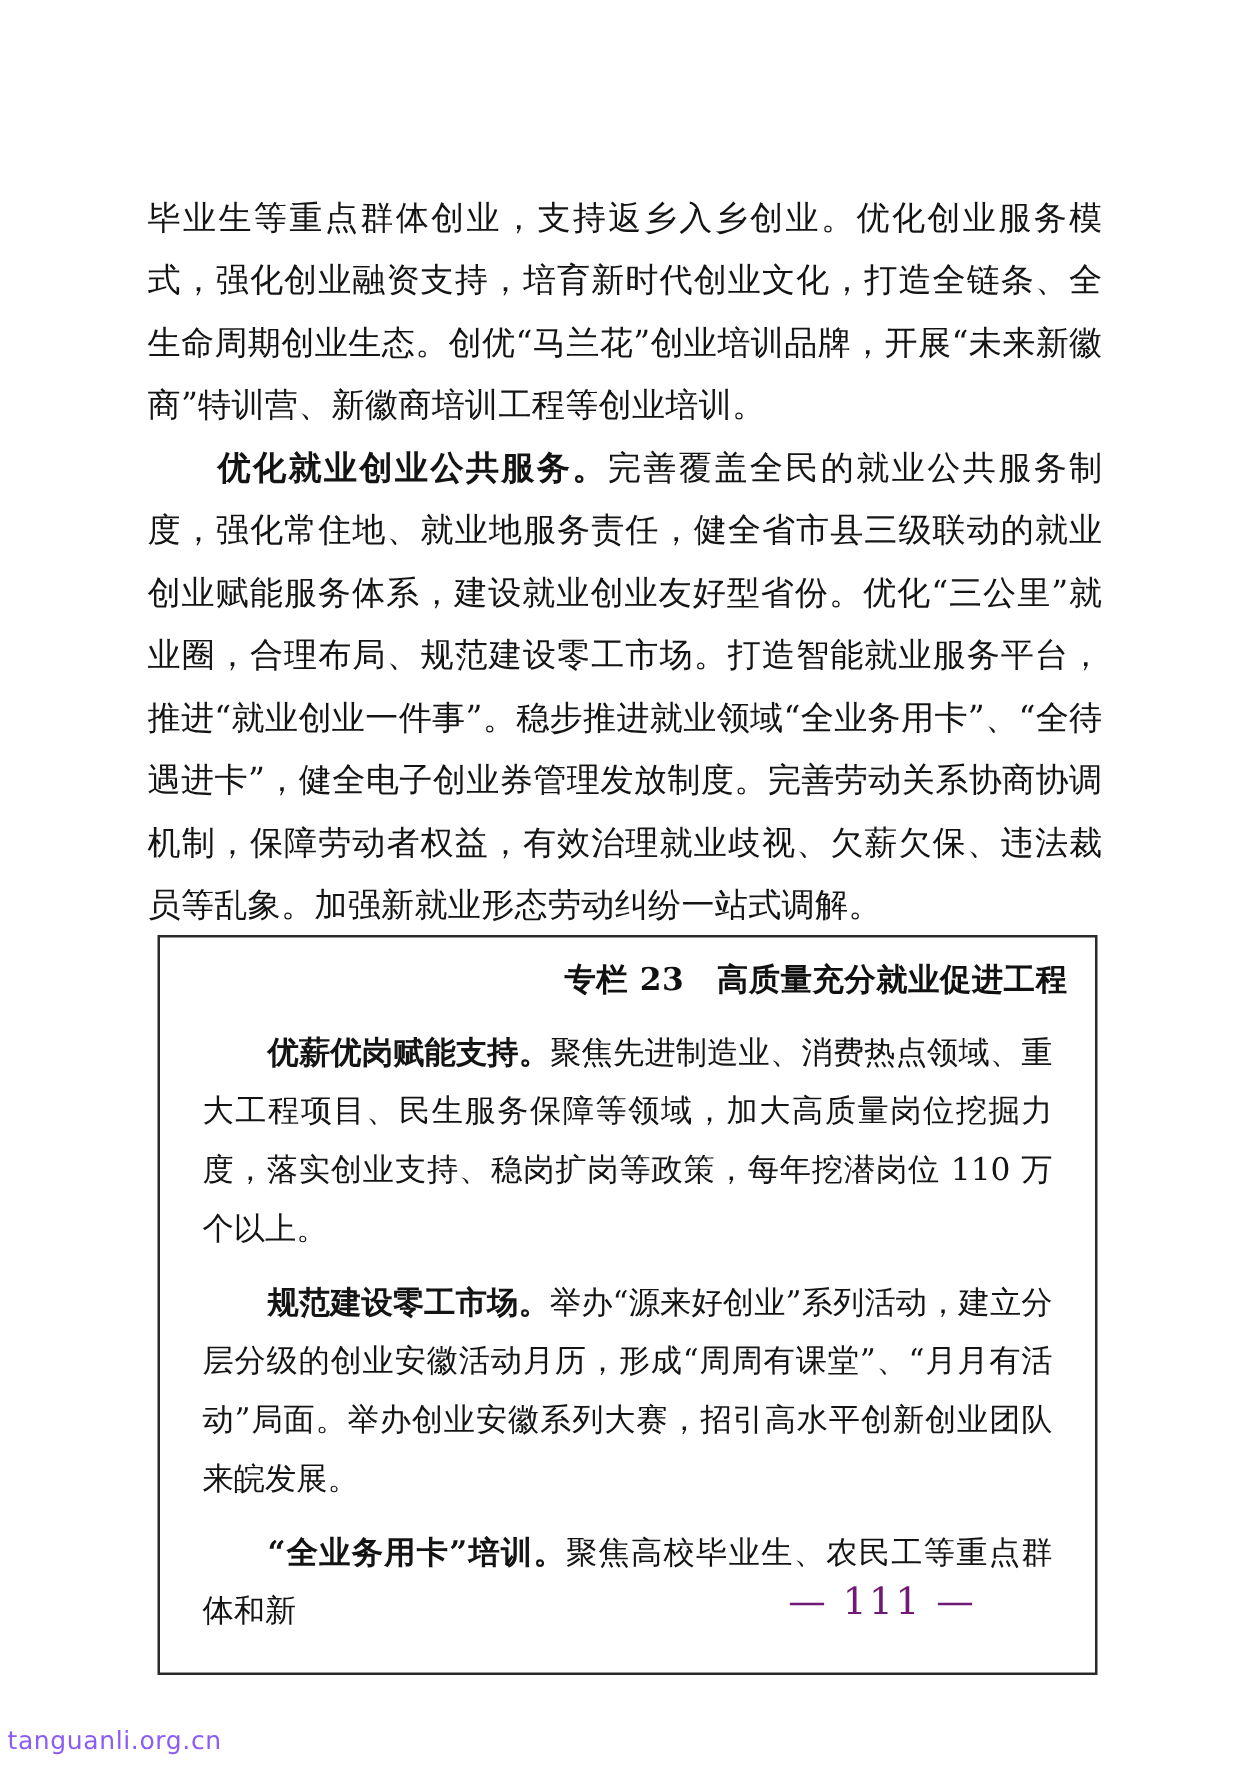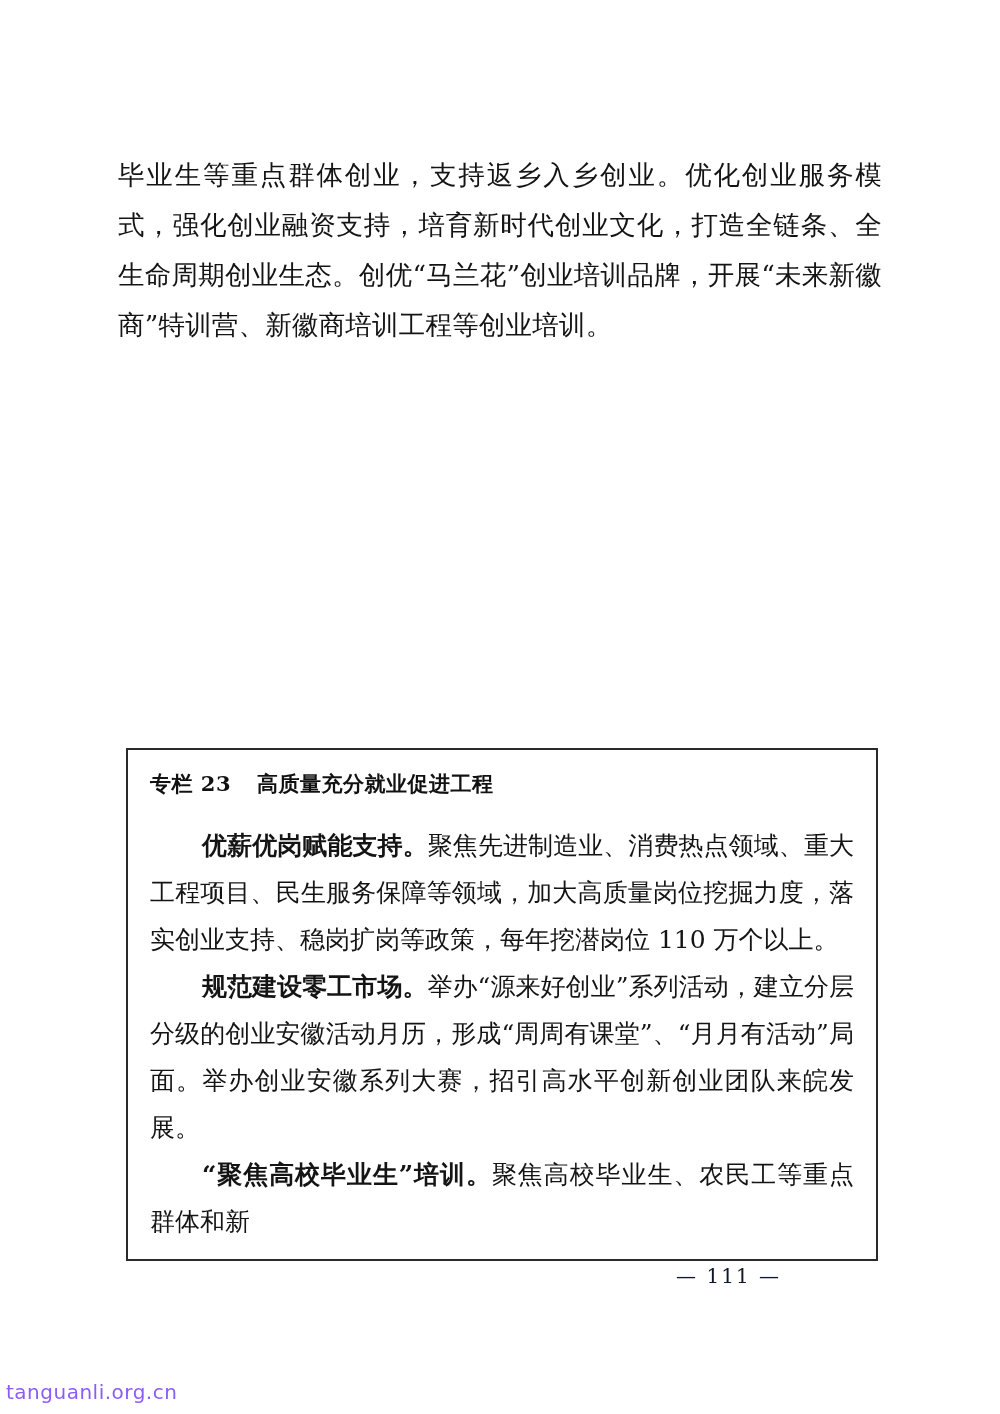--- a/index.html
+++ b/index.html
@@ -53,49 +53,49 @@
     position: absolute;
     left: 126px;
     top: 748px;
     width: 752px;
     border: 2px solid #2a2a2a;
     box-sizing: border-box;
     padding: 12px 22px 14px 22px;
   }
 
   .box-title {
-    text-align: left;
-    font-size: 21px;
+    text-align: right;
+    font-size: 25px;
     font-weight: bold;
     line-height: 44px;
     letter-spacing: 0.5px;
-    margin-bottom: 16px;
+    margin-bottom: 4px;
   }
   .box-title .sep {
     display: inline-block;
     width: 26px;
   }
 
   p.box-par {
-    margin: 0;
+    margin: 12px;
     font-size: 25px;
     line-height: 47px;
     text-align: justify;
     text-justify: inter-ideograph;
     text-indent: 52px;
     color: #141414;
   }
 
   .page-number {
     position: absolute;
     right: 118px;
     top: 1264px;
-    font-size: 20px;
+    font-size: 30px;
     letter-spacing: 2px;
-    color: #0f172a;
+    color: #701a75;
   }
 
   .watermark {
     position: absolute;
     left: 6px;
     bottom: 10px;
     font-family: "DejaVu Sans", "Liberation Sans", sans-serif;
     font-size: 20px;
     color: #8b5cf6;
     letter-spacing: 0.5px;
@@ -105,40 +105,43 @@
 <body>
 
 <div class="page">
 
   <div class="content">
 
     <p class="body-par">
       <span>毕业生等重点群体创业，支持返乡入乡创业。优化创业服务模式，强化创业融资支持，培育新时代创业文化，打造全链条、全生命周期创业生态。创优“马兰花”创业培训品牌，开展“未来新徽商”特训营、新徽商培训工程等创业培训。</span>
     </p>
 
+    <p class="body-par indent">
+      <span class="lead">优化就业创业公共服务。</span><span>完善覆盖全民的就业公共服务制度，强化常住地、就业地服务责任，健全省市县三级联动的就业创业赋能服务体系，建设就业创业友好型省份。优化“三公里”就业圈，合理布局、规范建设零工市场。打造智能就业服务平台，推进“就业创业一件事”。稳步推进就业领域“全业务用卡”、“全待遇进卡”，健全电子创业券管理发放制度。完善劳动关系协商协调机制，保障劳动者权益，有效治理就业歧视、欠薪欠保、违法裁员等乱象。加强新就业形态劳动纠纷一站式调解。</span>
+    </p>
 
   </div>
 
   <div class="box">
 
     <div class="box-title">
       <span>专栏 23</span><span class="sep"></span><span>高质量充分就业促进工程</span>
     </div>
 
     <p class="box-par">
       <span class="lead">优薪优岗赋能支持。</span><span>聚焦先进制造业、消费热点领域、重大工程项目、民生服务保障等领域，加大高质量岗位挖掘力度，落实创业支持、稳岗扩岗等政策，每年挖潜岗位 110 万个以上。</span>
     </p>
 
 
     <p class="box-par">
       <span class="lead">规范建设零工市场。</span><span>举办“源来好创业”系列活动，建立分层分级的创业安徽活动月历，形成“周周有课堂”、“月月有活动”局面。举办创业安徽系列大赛，招引高水平创新创业团队来皖发展。</span>
     </p>
 
     <p class="box-par">
-      <span class="lead">“聚焦高校毕业生”培训。</span><span>聚焦高校毕业生、农民工等重点群体和新</span>
+      <span class="lead">“全业务用卡”培训。</span><span>聚焦高校毕业生、农民工等重点群体和新</span>
     </p>
 
   </div>
 
   <div class="page-number">— 111 —</div>
 
   <div class="watermark">tanguanli.org.cn</div>
 
 </div>
 

